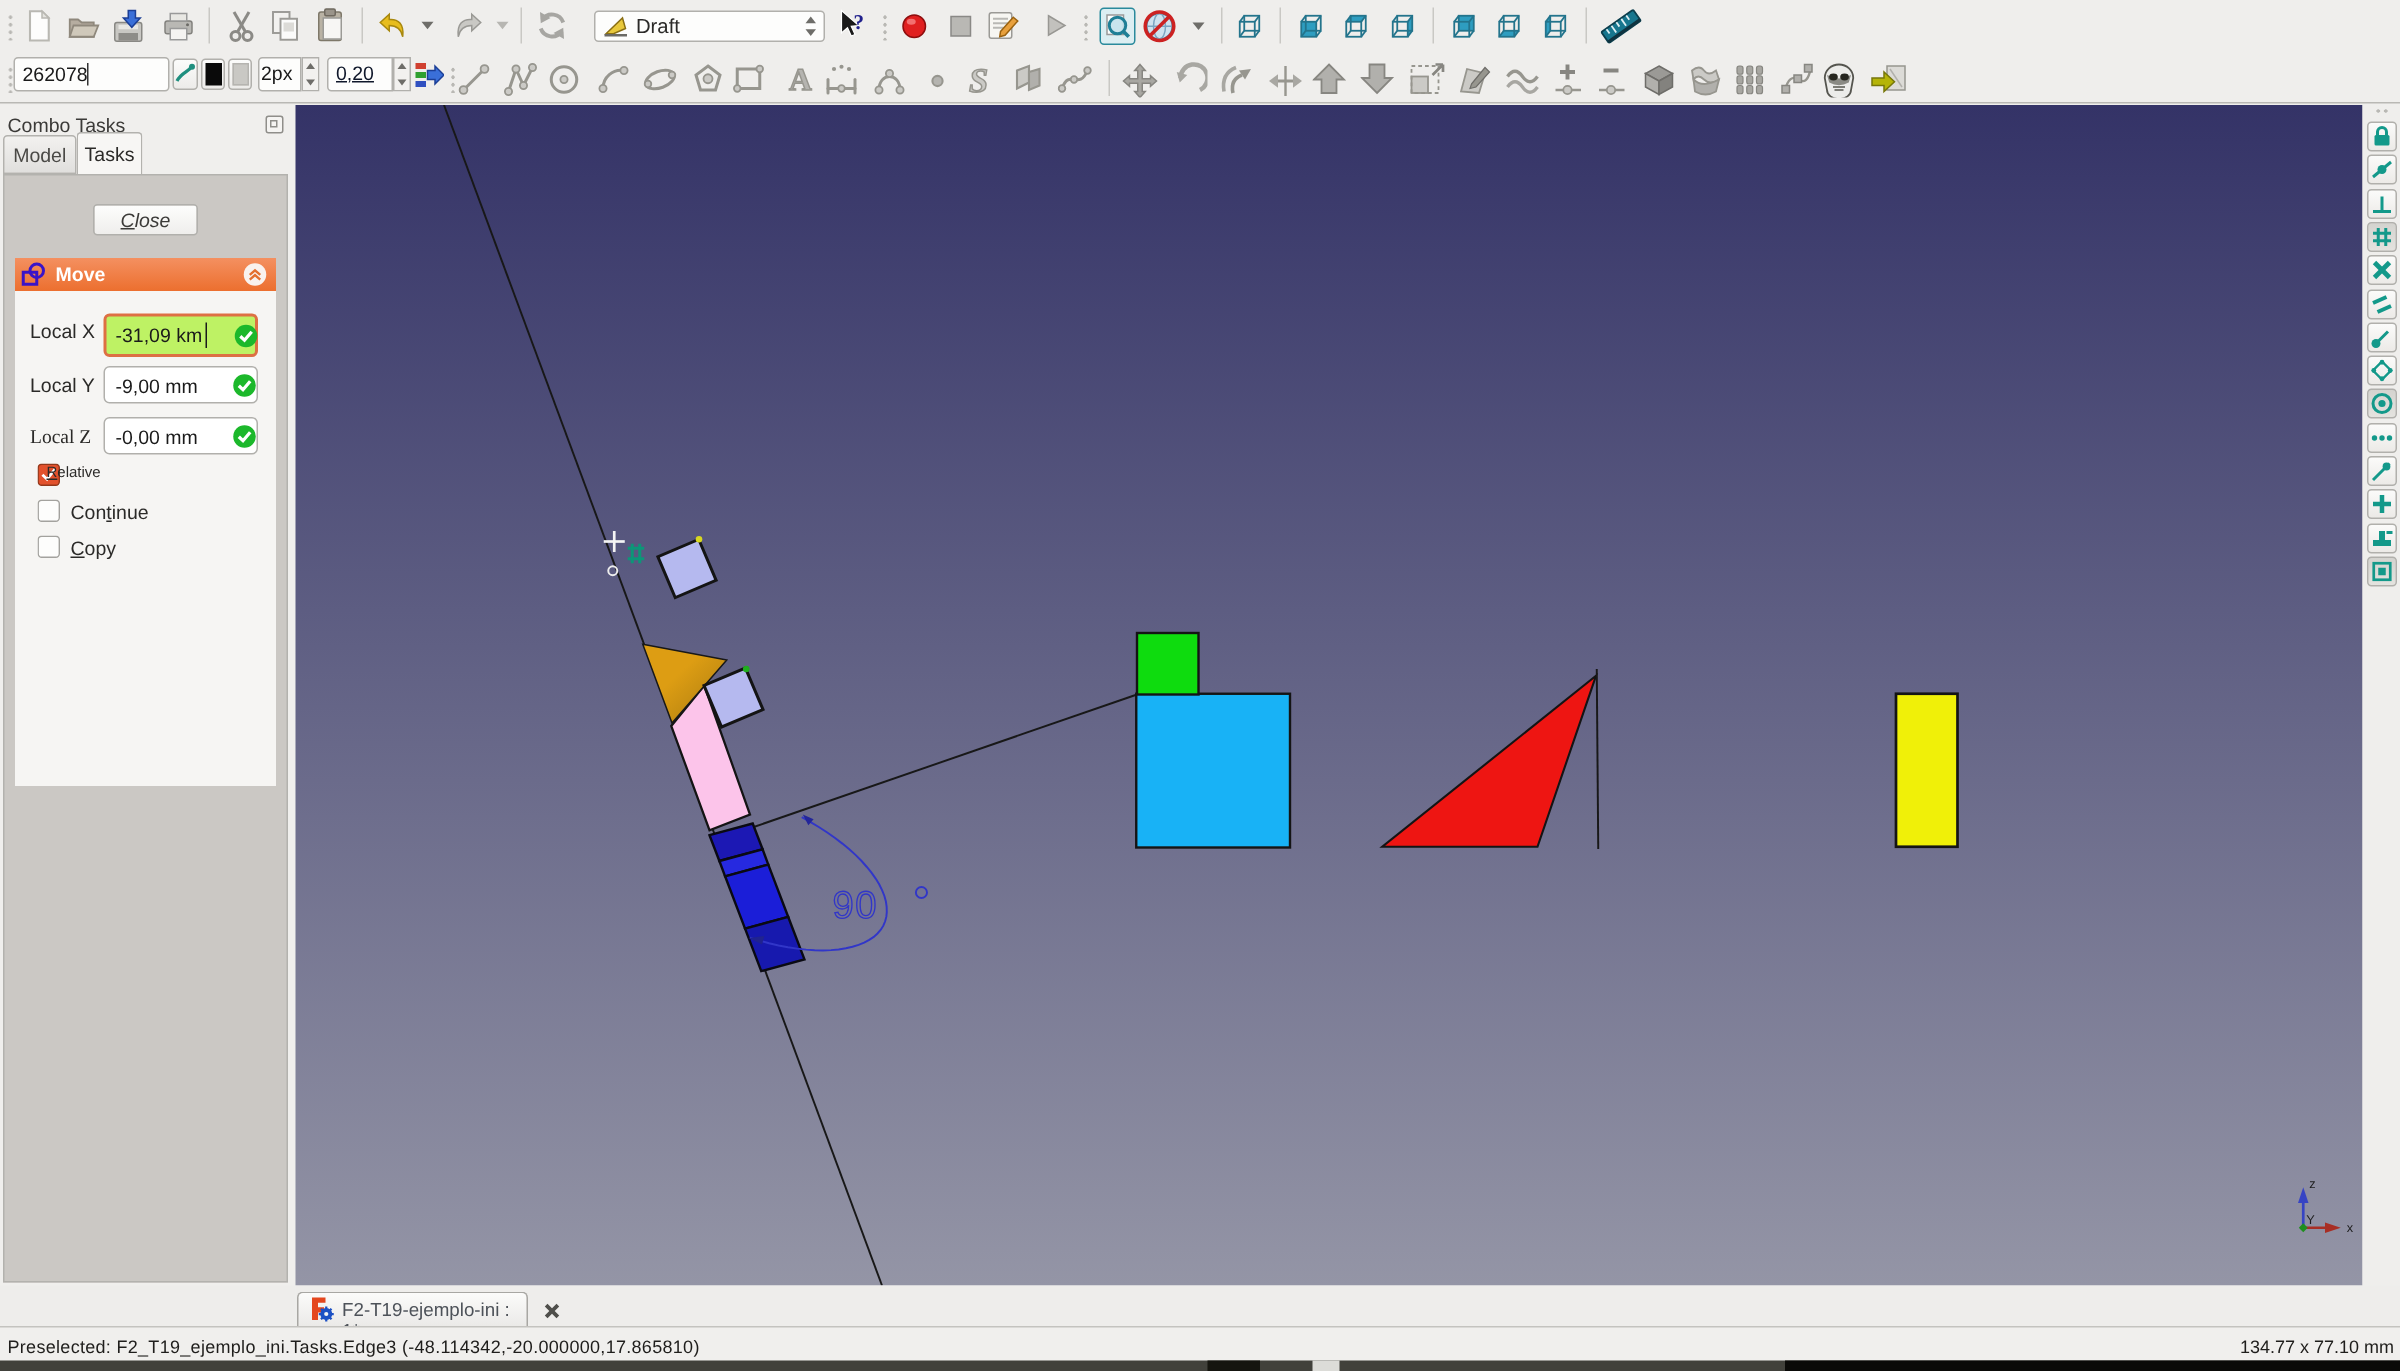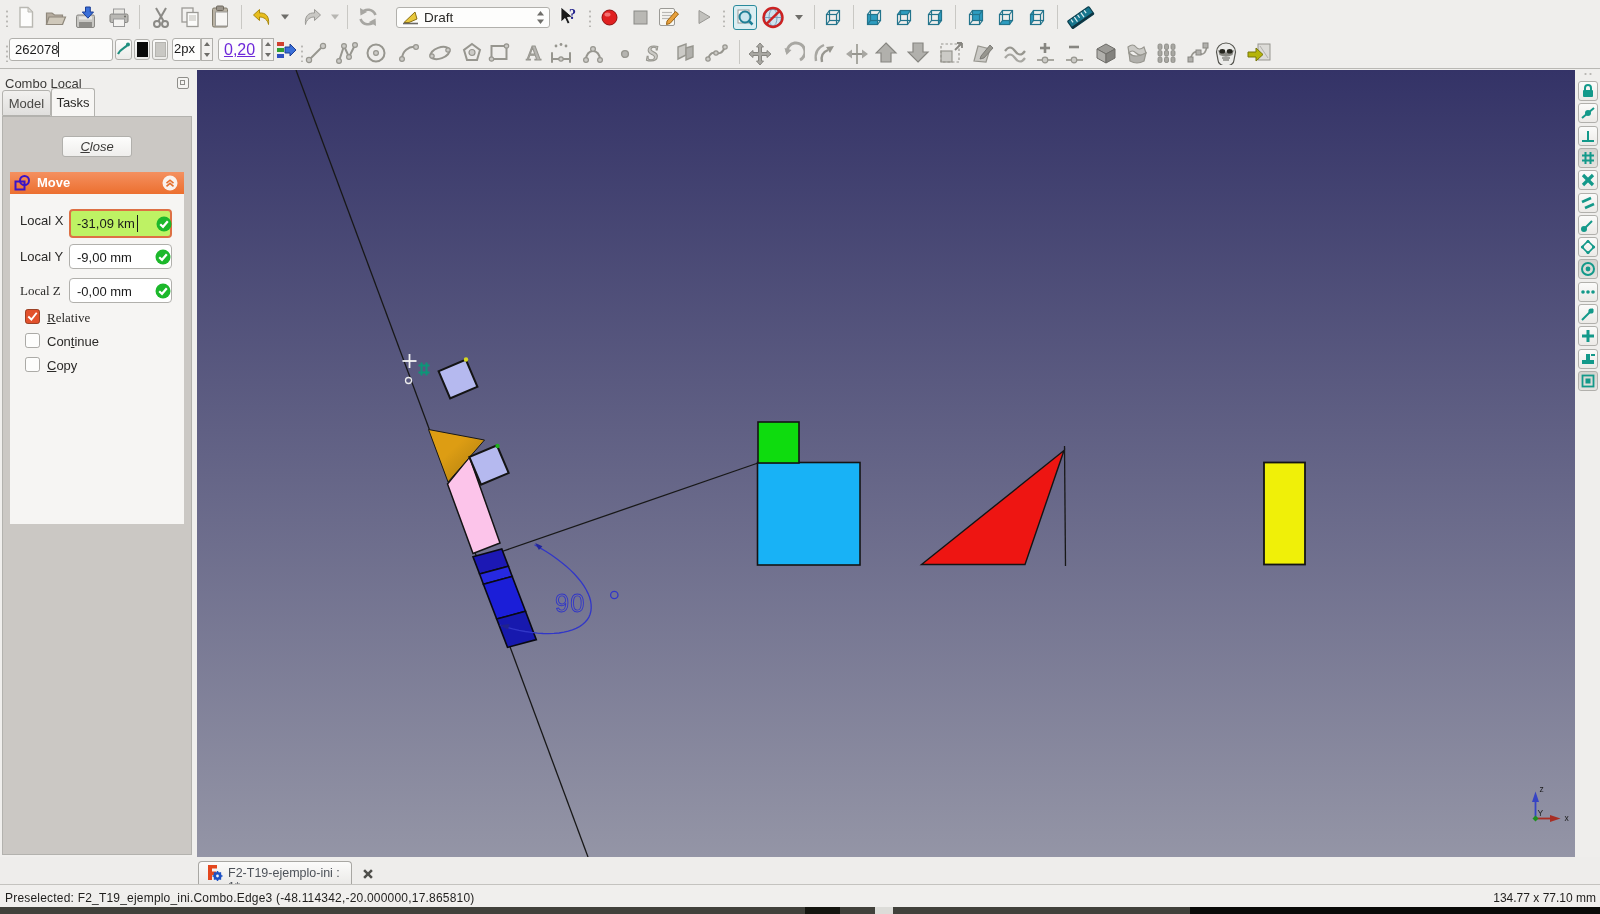--- a/index.html
+++ b/index.html
@@ -235,21 +235,21 @@
     <div class="abs" style="left:152px;top:4px;width:16px;height:21px;background:linear-gradient(#fcfcfb,#ecebe9);border:1px solid #b1b0ac;border-radius:3px;"></div>
     <div class="abs" style="left:154.5px;top:6.5px;width:11px;height:15px;background:#c9c8c4;border:1px solid #b5b4b0;"></div>
     <div class="abs" style="left:172px;top:3px;width:29px;height:23px;background:#fdfdfc;border:1px solid #b1b0ac;border-radius:3px 0 0 3px;"></div>
     <div class="abs" style="left:174px;top:6px;font-size:13px;color:#1a1a1a;">2px</div>
     <svg class="abs" style="left:201px;top:3px;" width="12" height="23" viewBox="0 0 12 23">
       <rect x="0.5" y="0.5" width="11" height="22" fill="#f2f1ef" stroke="#b1b0ac"></rect>
       <path d="M6 4 L9 8 L3 8 Z" fill="#6e6d69"></path>
       <path d="M6 19 L3 15 L9 15 Z" fill="#6e6d69"></path>
     </svg>
     <div class="abs" style="left:218px;top:3px;width:44px;height:23px;background:#fdfdfc;border:1px solid #b1b0ac;border-radius:3px 0 0 3px;"></div>
-    <div class="abs" style="left:224px;top:6px;font-size:16px;color:#6d28d9;text-decoration:underline;">0,20</div>
+    <div class="abs" style="left:224px;top:6px;font-size:13px;color:#0f172a;text-decoration:underline;">0,20</div>
     <svg class="abs" style="left:262px;top:3px;" width="12" height="23" viewBox="0 0 12 23">
       <rect x="0.5" y="0.5" width="11" height="22" fill="#f2f1ef" stroke="#b1b0ac"></rect>
       <path d="M6 4 L9 8 L3 8 Z" fill="#6e6d69"></path>
       <path d="M6 19 L3 15 L9 15 Z" fill="#6e6d69"></path>
     </svg>
     <svg class="abs" style="left:276px;top:5px;" width="20" height="20" viewBox="0 0 20 20">
       <rect x="1" y="2" width="7" height="4" fill="#d04030"></rect>
       <rect x="1" y="8" width="7" height="4" fill="#30a030"></rect>
       <rect x="1" y="14" width="7" height="4" fill="#3050c0"></rect>
       <path d="M9 7 h5 v-3 l6 6 -6 6 v-3 h-5 z" fill="#3a6fd8" stroke="#1c3f96" stroke-width="1"></path>
@@ -407,21 +407,21 @@
       <path d="M9 17 h8 M10 19 h6" stroke="#55554f" stroke-width="1.1"></path>
     </svg>
     <svg class="abs" style="left:1246px;top:6px;" width="26" height="24" viewBox="0 0 26 24">
       <rect x="12" y="3" width="12" height="16" fill="#dcdbd7" stroke="#97968f"></rect>
       <path d="M2 11 h8 v-4 l7 6.5 -7 6.5 v-4 h-8 z" fill="#b5b409" stroke="#77770a" stroke-width="1"></path>
       <path d="M14 5 l8 12" stroke="#b1b0ac" stroke-width="1"></path>
     </svg>
   </div>
 
 <div class="abs" id="panel" style="left:0;top:70px;width:197px;height:814px;background:#f0efed;">
-  <div class="abs" style="left:5px;top:6px;font-size:13px;color:#3b3a38;">Combo Local</div>
+  <div class="abs" style="left:5px;top:6px;font-size:13px;color:#3b3a38;">Combo Tasks</div>
 
   <div class="abs" style="left:177px;top:7px;width:12px;height:12px;border:1px solid #8f8e8a;border-radius:2px;background:#f5f4f2;">
      <div class="abs" style="left:2px;top:2px;width:5px;height:5px;border:1px solid #8f8e8a;"></div>
   </div>
 
   <div class="abs" style="left:2px;top:20px;width:49px;height:26px;background:linear-gradient(#f2f1ef,#e0dfdd);border:1px solid #b3b2ae;border-radius:3px 3px 0 0;font-size:13px;color:#4a4946;text-align:center;line-height:25px;">Model</div>
   <div class="abs" style="left:51px;top:18px;width:44px;height:28px;background:#f7f6f4;border:1px solid #b3b2ae;border-bottom:none;border-radius:3px 3px 0 0;font-size:13px;color:#2b2a28;text-align:center;line-height:27px;">Tasks</div>
 
   <div class="abs" style="left:2px;top:46px;width:190px;height:739px;background:#cbc8c4;border:1px solid #b3b2ae;">
 
@@ -465,21 +465,21 @@
       <svg class="abs" style="left:85px;top:4px;" width="16" height="16" viewBox="0 0 16 16">
         <circle cx="8" cy="8" r="7.5" fill="#1cb82b"></circle>
           <path d="M4.2 8.2 L7 10.8 L11.8 5.2" fill="none" stroke="#fff" stroke-width="2.2"></path>
       </svg>
     </div>
 
     <svg class="abs" style="left:22px;top:192px;" width="15" height="15" viewBox="0 0 16 16">
       <rect x="0.5" y="0.5" width="15" height="15" rx="2.5" fill="#e2512c" stroke="#93381b"></rect>
       <path d="M3.5 8 L6.8 11.2 L12.5 4" fill="none" stroke="#fff" stroke-width="2"></path>
     </svg>
-    <div class="abs" style="left:44px;top:193px;font-size:13px;color:#2b2a28;font-family:Liberation Serif, serif;"><span style="text-decoration:underline;">R</span>elative</div>
+    <div class="abs" style="left:28px;top:193px;font-size:10px;color:#2b2a28;"><span style="text-decoration:underline;">R</span>elative</div>
     <svg class="abs" style="left:22px;top:216px;" width="15" height="15" viewBox="0 0 16 16">
       <rect x="0.5" y="0.5" width="15" height="15" rx="2.5" fill="#fdfdfc" stroke="#a3a29e"></rect>
     </svg>
     <div class="abs" style="left:44px;top:217px;font-size:13px;color:#2b2a28;">Con<span style="text-decoration:underline;">t</span>inue</div>
     <svg class="abs" style="left:22px;top:240px;" width="15" height="15" viewBox="0 0 16 16">
       <rect x="0.5" y="0.5" width="15" height="15" rx="2.5" fill="#fdfdfc" stroke="#a3a29e"></rect>
     </svg>
     <div class="abs" style="left:44px;top:241px;font-size:13px;color:#2b2a28;"><span style="text-decoration:underline;">C</span>opy</div>
   </div>
 </div>
@@ -660,20 +660,20 @@
         </g>
     </svg>
     <div class="abs" style="left:29px;top:4px;font-size:12.5px;color:#4d5259;">F2-T19-ejemplo-ini : 1*</div>
     <svg class="abs" style="left:163px;top:6px;" width="12" height="12" viewBox="0 0 12 12">
       <path d="M1.2 3 L3 1.2 L6 4.2 L9 1.2 L10.8 3 L7.8 6 L10.8 9 L9 10.8 L6 7.8 L3 10.8 L1.2 9 L4.2 6 Z" fill="#4f4f4b"></path>
     </svg>
   </div>
 </div>
 <div class="abs" style="left:0;top:857px;width:197px;height:27px;background:#eeedeb;"></div>
 <div class="abs" id="statusbar" style="left:0;top:884px;width:1600px;height:23px;background:#f0efed;border-top:1px solid #c4c3bf;">
-  <div class="abs" style="left:5px;top:6px;font-size:12px;letter-spacing:0.2px;color:#1f1e1c;">Preselected: F2_T19_ejemplo_ini.Combo.Edge3 (-48.114342,-20.000000,17.865810)</div>
+  <div class="abs" style="left:5px;top:6px;font-size:12px;letter-spacing:0.2px;color:#1f1e1c;">Preselected: F2_T19_ejemplo_ini.Tasks.Edge3 (-48.114342,-20.000000,17.865810)</div>
   <div class="abs" style="right:4px;top:6px;font-size:12px;color:#1f1e1c;">134.77 x 77.10 mm</div>
 </div>
 <div class="abs" id="bottomstrip" style="left:0;top:907px;width:1600px;height:7px;background:#41413b;">
   <div class="abs" style="left:805px;top:0;width:35px;height:7px;background:#15150f;"></div>
   <div class="abs" style="left:875px;top:0;width:18px;height:7px;background:#dcdcd8;"></div>
   <div class="abs" style="left:1190px;top:0;width:410px;height:7px;background:#0a0a08;"></div>
 </div>
 
 </body></html>

